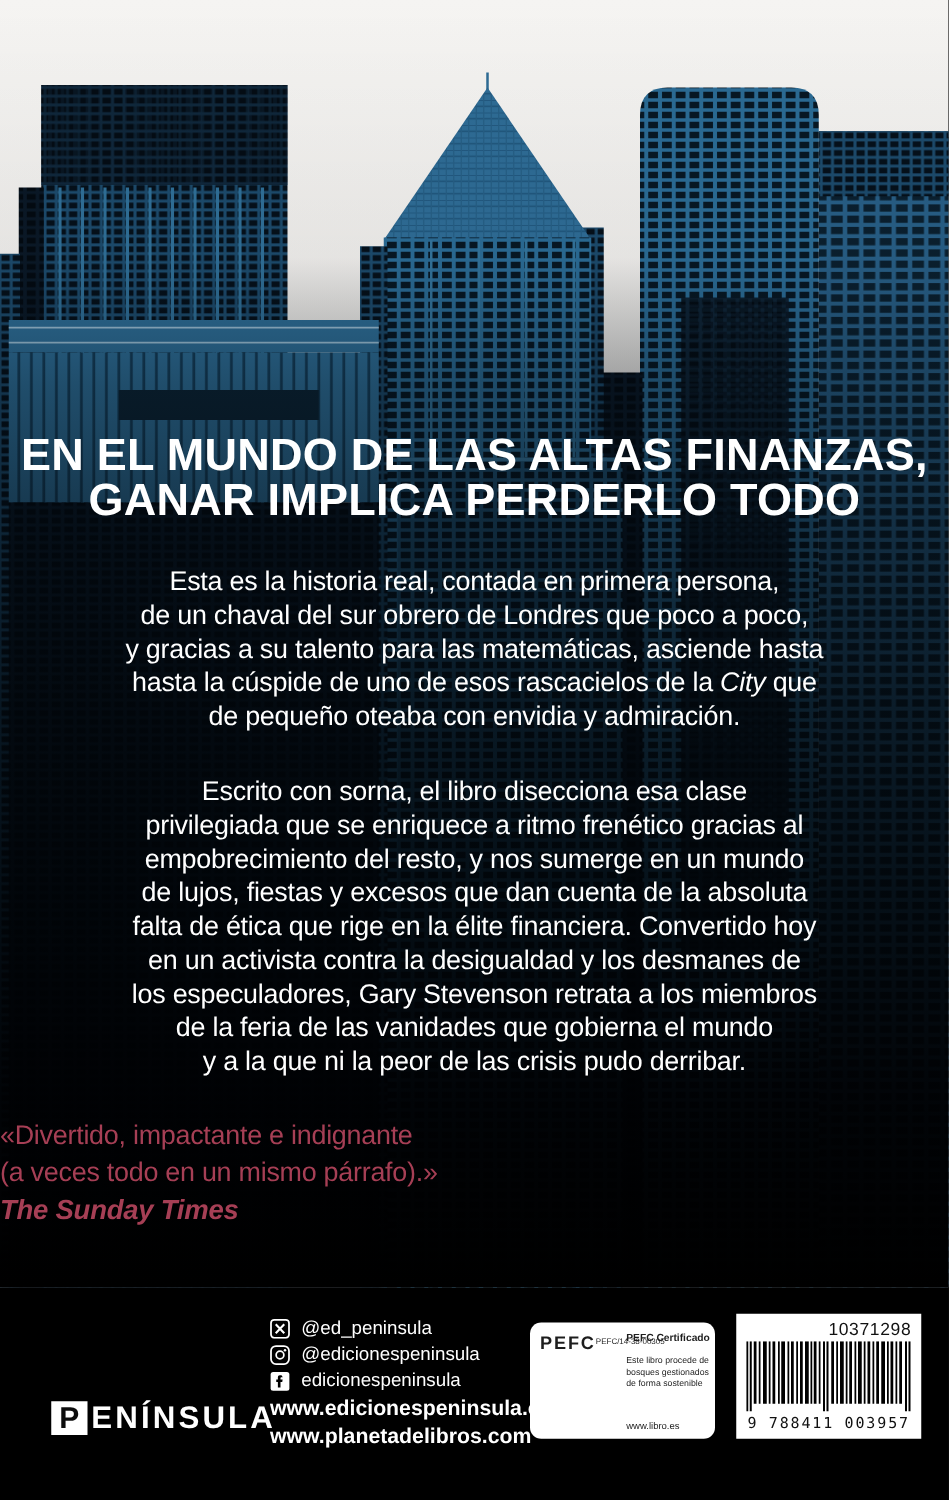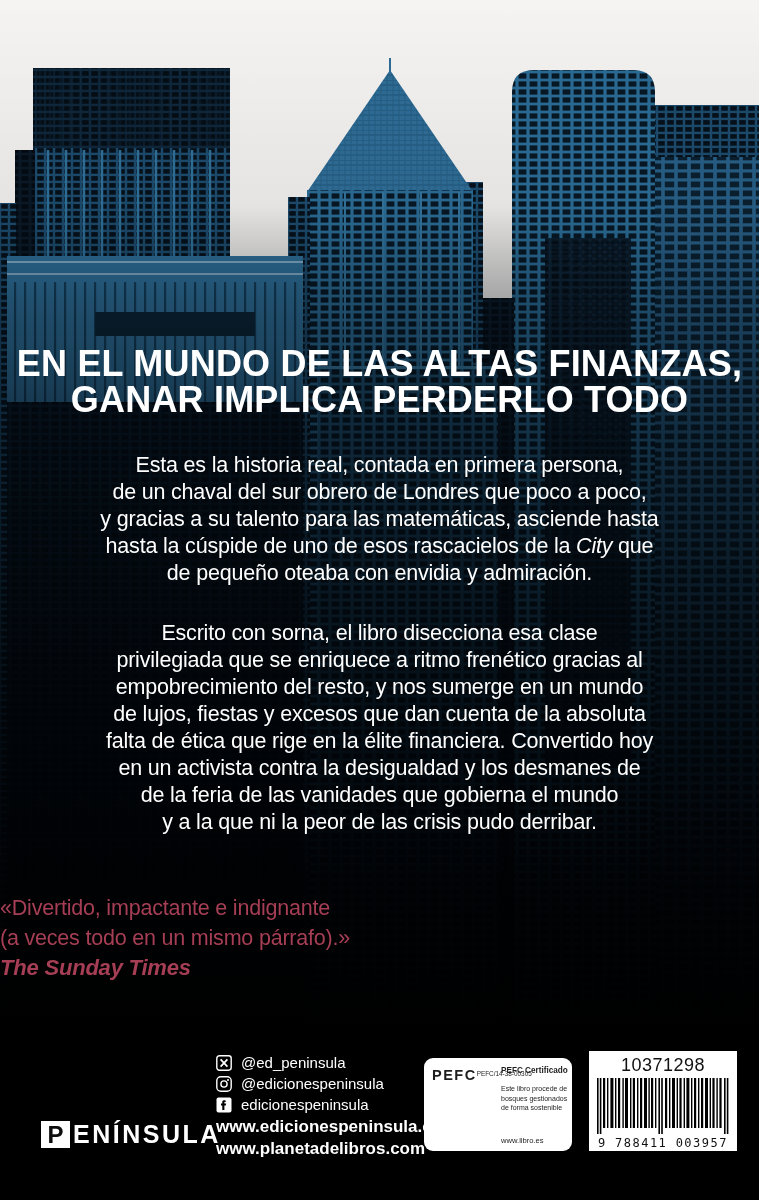--- a/index.html
+++ b/index.html
@@ -53,21 +53,21 @@
   .pefc-code{font-size:6.4px;margin-top:4px;white-space:nowrap;}
   .pefc-right{flex:1;padding-left:7px;display:flex;flex-direction:column;}
   .pefc-title{font-weight:bold;font-size:8.2px;white-space:nowrap;}
   .pefc-desc{font-size:7px;line-height:9.5px;margin-top:9px;}
   .pefc-url{font-size:7.6px;margin-top:auto;}
   
   .barcode{
     position:absolute;left:589px;top:21px;width:148px;height:100px;background:#ffffff;
     box-sizing:border-box;padding:4px 8px 3px;color:#111111;
   }
-  .bc-number{text-align:center;font-size:18px;letter-spacing:.5px;}
+  .bc-number{text-align:right;font-size:14px;letter-spacing:.5px;}
   .bc-bars{display:block;margin:2px auto 0;}
   .bc-digits{
     display:flex;justify-content:space-between;margin-top:0;padding:0 1px;
     font-family:"DejaVu Sans Mono",monospace;font-size:12px;letter-spacing:1.5px;
   }
 </style>
 </head>
 <body>
 
 <div class="page">
@@ -166,20 +166,21 @@
     <div>de pequeño oteaba con envidia y admiración.</div>
   </div>
 
   <div class="body-par p2">
     <div>Escrito con sorna, el libro disecciona esa clase</div>
     <div>privilegiada que se enriquece a ritmo frenético gracias al</div>
     <div>empobrecimiento del resto, y nos sumerge en un mundo</div>
     <div>de lujos, fiestas y excesos que dan cuenta de la absoluta</div>
     <div>falta de ética que rige en la élite financiera. Convertido hoy</div>
     <div>en un activista contra la desigualdad y los desmanes de</div>
+    <div>los especuladores, Gary Stevenson retrata a los miembros</div>
     <div>de la feria de las vanidades que gobierna el mundo</div>
     <div>y a la que ni la peor de las crisis pudo derribar.</div>
   </div>
 
   <div class="quote">
     <div>«Divertido, impactante e indignante</div>
     <div>(a veces todo en un mismo párrafo).»</div>
     <div class="quote-source">The Sunday Times</div>
   </div>
 

